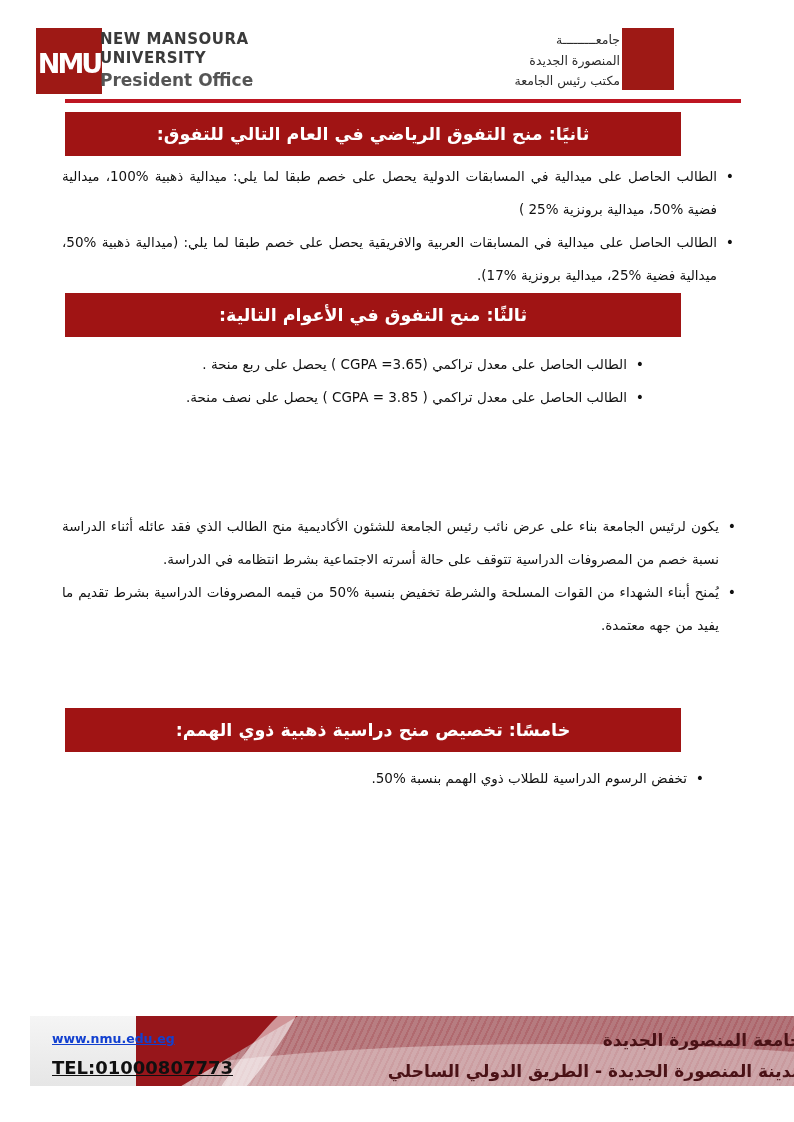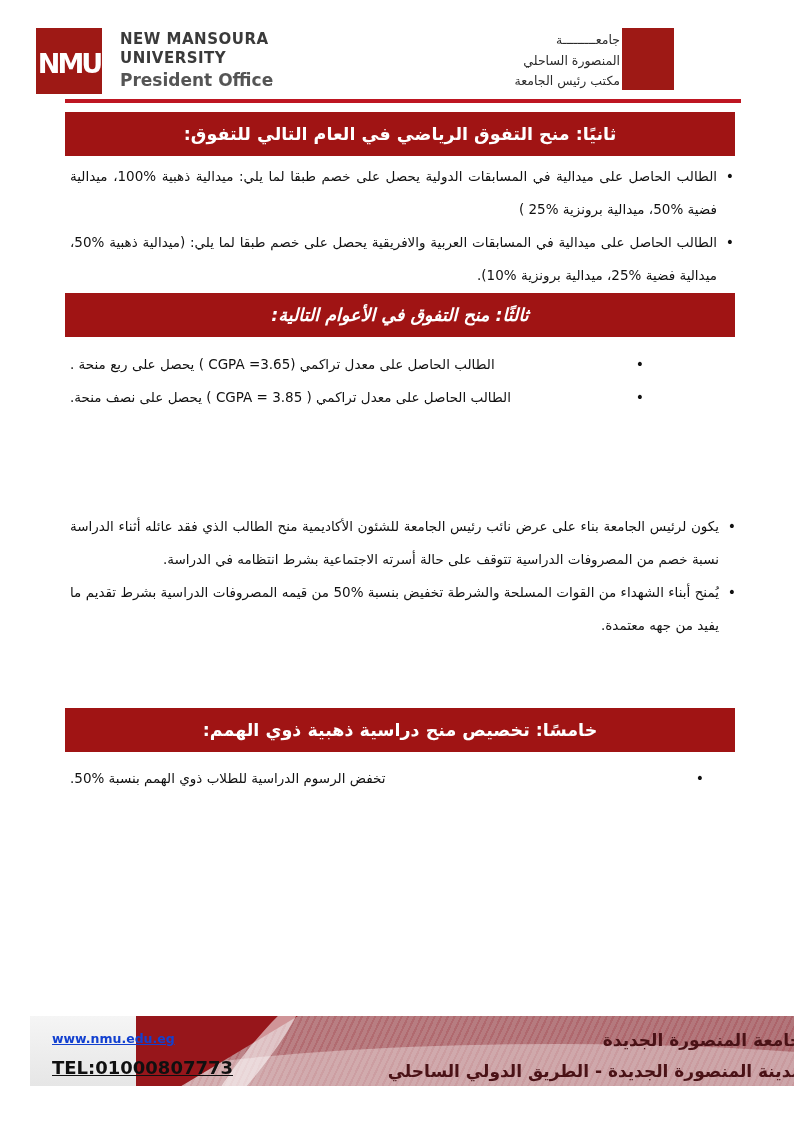--- a/index.html
+++ b/index.html
@@ -3,41 +3,41 @@
 <meta charset="utf-8">
 <style>
   html,body{margin:0;padding:0;background:#888;}
   .page{
     position:relative;width:794px;height:1122px;margin:0 auto;background:#ffffff;
     font-family:"DejaVu Sans","Liberation Sans",sans-serif;overflow:hidden;
   }
   
   .hdr{position:absolute;top:28px;left:36px;right:36px;height:66px;}
   .logo-box{position:absolute;left:0;top:0;width:72px;height:66px;text-decoration:underline;}
-  .en-block{position:absolute;left:84px;top:2px;color:#3d3d3d;}
+  .en-block{position:absolute;left:64px;top:2px;color:#3d3d3d;}
   .en1,.en2{font-size:15px;font-weight:bold;letter-spacing:.5px;line-height:1.25;color:#3a3a3a;}
   .en3{font-size:17px;font-weight:bold;color:#555;margin-top:2px;}
   .ar-block{position:absolute;right:138px;top:2px;direction:rtl;text-align:right;
     font-size:12.5px;font-weight:normal;color:#2b2b2b;line-height:1.65;}
   .corner-rect{position:absolute;right:84px;top:0;width:52px;height:62px;background:#9E1915;}
   .hdr-rule{position:absolute;top:99px;left:65px;width:676px;height:4px;background:#BE1622;}
   
   .bar{
-    position:absolute;left:65px;width:670px;height:44px;background:#A01414;color:#fff;
+    position:absolute;left:65px;width:616px;height:44px;background:#A01414;color:#fff;
     direction:rtl;display:flex;align-items:center;justify-content:center;
     font-size:17.5px;font-weight:bold;
   }
   
   .blist{
-    position:absolute;left:70px;right:60px;margin:0;padding:0;list-style:none;
+    position:absolute;left:62px;right:60px;margin:0;padding:0;list-style:none;
     direction:rtl;font-size:13.5px;color:#111;line-height:33px;text-align:justify;
   }
   .blist li{position:relative;padding-right:17px;margin:0;}
   .blist li::before{content:"\2022";position:absolute;right:0;top:0;font-size:14px;}
-  .list-right{text-align:left;}
+  .list-right{text-align:right;}
   
   .footer{position:absolute;top:1016px;left:30px;width:794px;height:70px;overflow:hidden;}
   .f-base{position:absolute;inset:0;background:linear-gradient(90deg,#c59598 0%,#b97f83 35%,#b1757a 100%);}
   .f-stripes{position:absolute;inset:0;
     background:repeating-linear-gradient(115deg,rgba(150,30,40,.20) 0 2px,rgba(0,0,0,0) 2px 6px);}
   .f-light{position:absolute;left:4%;bottom:-125%;width:125%;height:185%;border-radius:50%;
     background:rgba(255,255,255,.35);}
   .f-wedge{position:absolute;left:106px;top:0;width:162px;height:100%;background:#97161B;
     clip-path:polygon(0 0,100% 0,28% 100%,0 100%);}
   .f-streak{position:absolute;left:212px;top:-30px;width:22px;height:150px;
@@ -62,34 +62,34 @@
         <text x="33" y="45" text-anchor="middle" font-family="DejaVu Sans, sans-serif" font-size="27" font-weight="bold" letter-spacing="-3" fill="#ffffff">NMU</text>
       </svg>
     </div>
     <div class="en-block">
       <div class="en1">NEW MANSOURA</div>
       <div class="en2">UNIVERSITY</div>
       <div class="en3">President Office</div>
     </div>
     <div class="ar-block">
       <div>جامعـــــــــة</div>
-      <div>المنصورة الساحلي</div>
+      <div>المنصورة الجديدة</div>
       <div>مكتب رئيس الجامعة</div>
     </div>
     <div class="corner-rect"></div>
   </div>
   <div class="hdr-rule"></div>
 
   <div class="bar" style="top:112px;">ثانيًا: منح التفوق الرياضي في العام التالي للتفوق:</div>
   <ul class="blist" style="top:160px;">
     <li>الطالب الحاصل على ميدالية في المسابقات الدولية يحصل على خصم طبقا لما يلي: ميدالية ذهبية %100، ميدالية فضية %50، ميدالية برونزية %25 )</li>
-    <li>الطالب الحاصل على ميدالية في المسابقات العربية والافريقية يحصل على خصم طبقا لما يلي: (ميدالية ذهبية %50، ميدالية فضية %25، ميدالية برونزية %10).</li>
+    <li>الطالب الحاصل على ميدالية في المسابقات العربية والافريقية يحصل على خصم طبقا لما يلي: (ميدالية ذهبية %50، ميدالية فضية %25، ميدالية برونزية %17).</li>
   </ul>
 
-  <div class="bar" style="top:293px;font-style:italic;">ثالثًا: منح التفوق في الأعوام التالية:</div>
+  <div class="bar" style="top:293px;">ثالثًا: منح التفوق في الأعوام التالية:</div>
   <ul class="blist list-right" style="top:348px;right:150px;">
     <li>الطالب الحاصل على معدل تراكمي (CGPA =3.65 ) يحصل على ربع منحة .</li>
     <li>الطالب الحاصل على معدل تراكمي ( CGPA = 3.85 ) يحصل على نصف منحة.</li>
   </ul>
 
   <ul class="blist" style="top:510px;right:58px;">
     <li>يكون لرئيس الجامعة بناء على عرض نائب رئيس الجامعة للشئون الأكاديمية منح الطالب الذي فقد عائله أثناء الدراسة نسبة خصم من المصروفات الدراسية تتوقف على حالة أسرته الاجتماعية بشرط انتظامه في الدراسة.</li>
     <li>يُمنح أبناء الشهداء من القوات المسلحة والشرطة تخفيض بنسبة %50 من قيمه المصروفات الدراسية بشرط تقديم ما يفيد من جهه معتمدة.</li>
   </ul>
 

